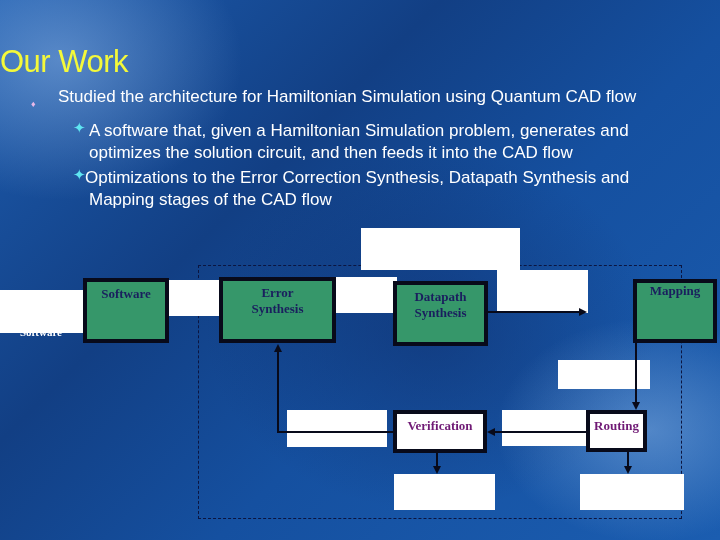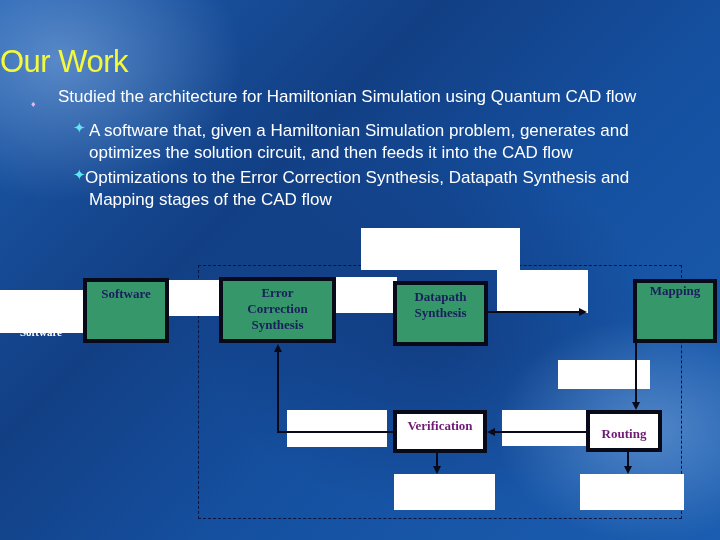--- a/index.html
+++ b/index.html
@@ -85,32 +85,31 @@
 
 <div class="abs line" style="left:627px;top:452px;width:2px;height:14px;"></div>
 <div class="abs arrow-down" style="left:624px;top:466px;"></div>
 
 <div class="abs node green" style="left:83px;top:278px;width:86px;height:65px;padding-top:4px;">
   <div>Software</div>
 </div>
 
 <div class="abs node green" style="left:219px;top:277px;width:117px;height:66px;padding-top:4px;">
   <div>Error</div>
-  <div>Correction</div>
   <div>Synthesis</div>
 </div>
 
 <div class="abs node green" style="left:393px;top:281px;width:95px;height:65px;padding-top:4px;">
   <div>Datapath</div>
   <div>Synthesis</div>
 </div>
 
 <div class="abs node green" style="left:587px;top:279px;width:84px;height:64px;margin-left:46px;">
   <div>Mapping</div>
 </div>
 
 <div class="abs node wnode" style="left:393px;top:410px;width:94px;height:43px;padding-top:4px;">
   <div>Verification</div>
 </div>
 
-<div class="abs node wnode" style="left:586px;top:410px;width:76px;height:42px;padding-top:12px;">
+<div class="abs node wnode" style="left:586px;top:410px;width:61px;height:42px;padding-top:4px;">
   <div>Routing</div>
 </div>
 
 </body></html>

